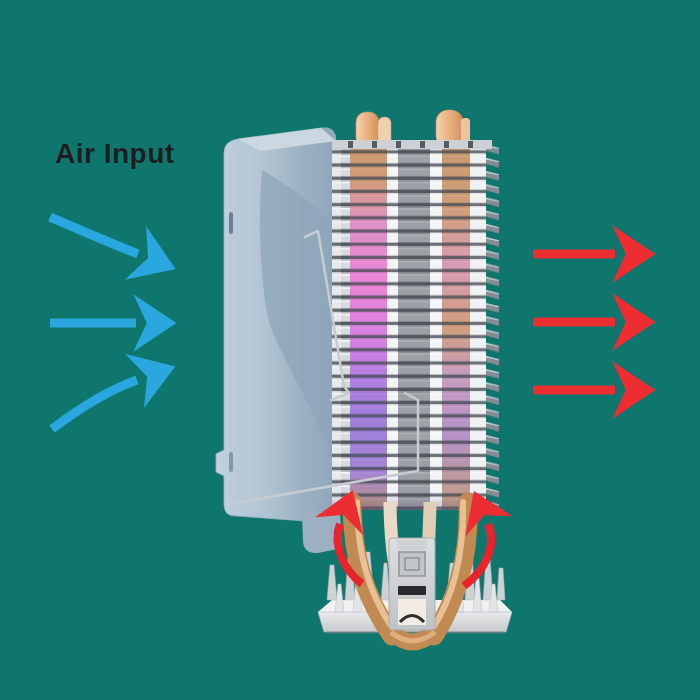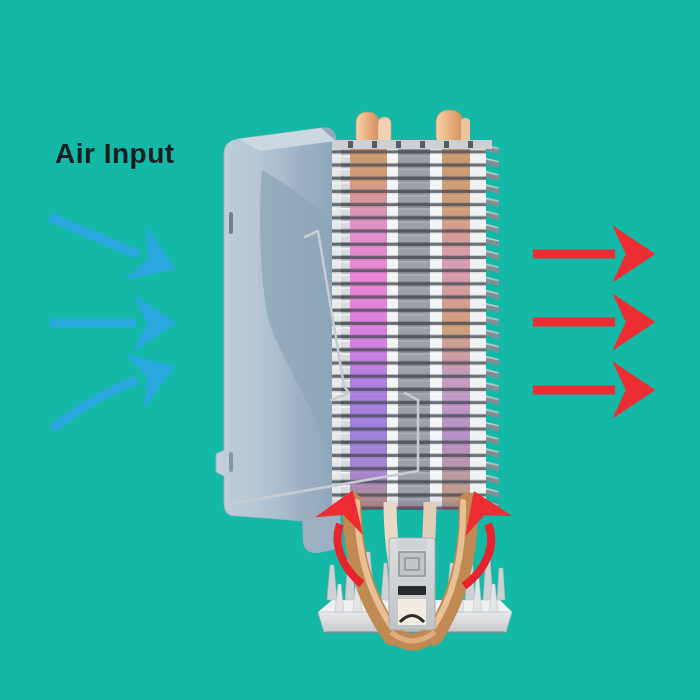--- a/index.html
+++ b/index.html
@@ -1,16 +1,16 @@
 <!DOCTYPE html>
 <html><head>
 <meta charset="utf-8">
 <style>
   html,body{margin:0;padding:0;background:#fff;}
-  #stage{position:relative;width:700px;height:700px;background:#14b8a6;overflow:hidden;
+  #stage{position:relative;width:700px;height:700px;background:#0f766e;overflow:hidden;
          font-family:"Liberation Sans", sans-serif;}
   #air-input-label{position:absolute;left:55px;top:138px;font-size:28px;font-weight:700;
          color:#1d1d1f;letter-spacing:0.5px;}
   svg{position:absolute;left:0;top:0;}
 </style>
 </head>
 <body>
 
 <div id="stage">
 

